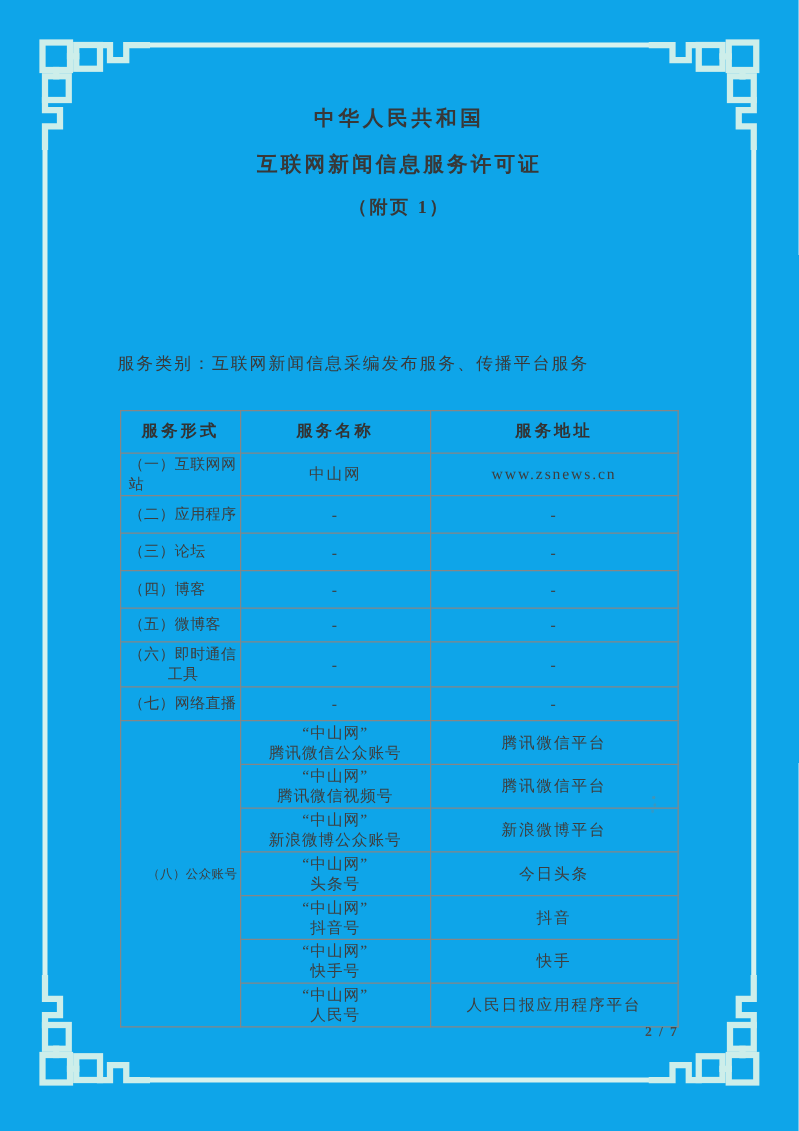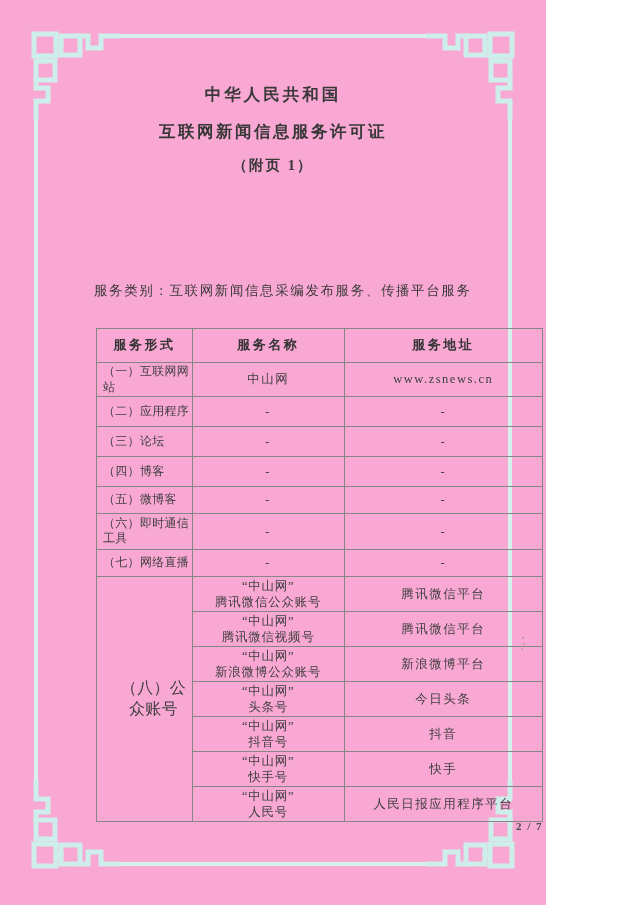--- a/index.html
+++ b/index.html
@@ -1,19 +1,19 @@
 <!DOCTYPE html>
 <html><head>
 <meta charset="utf-8">
 <style>
   html,body{margin:0;padding:0;background:#ffffff;}
   .page{
     position:relative;
-    width:546px;height:905px;
-    background:#f9a8d4;
+    width:639px;height:905px;
+    background:#0ea5e9;
     font-family:"Liberation Serif","DejaVu Serif",serif;
     color:#3a3a3a;
     overflow:hidden;
   }
   
   .frame-line{position:absolute;background:#d7f2ee;}
   .frame-top   {top:33.8px;left:118px;right:118px;height:4.4px;}
   .frame-bottom{top:861.8px;left:118px;right:118px;height:4.4px;}
   .frame-left  {left:33.8px;top:117px;bottom:124px;width:4.4px;}
   .frame-right {right:33.8px;top:117px;bottom:124px;width:4.4px;}
@@ -41,22 +41,22 @@
     padding:1px 2px;line-height:1.3;
     overflow:hidden;
   }
   th{font-weight:bold;font-size:13px;letter-spacing:2.5px;color:#333;height:31px;text-align:center;}
   td.form{text-align:left;padding-left:6px;letter-spacing:0.3px;font-size:12px;}
   tr.h30 td{height:27px;}
   tr.h27 td{height:24px;margin-left:40px;}
   tr.h36 td{height:33px;}
   tr.sub td{height:31px;}
   .wrap2 span{display:block;}
-  .wrap2 .l2{text-align:left;font-family:Liberation Mono, monospace;}
-  td.group-form{vertical-align:middle;text-align:center;padding-left:20px;letter-spacing:0.3px;font-size:16px;}
+  .wrap2 .l2{text-align:center;}
+  td.group-form{vertical-align:middle;text-align:right;padding-left:20px;letter-spacing:0.3px;font-size:10px;}
   .two span{display:block;line-height:1.28;letter-spacing:0.8px;}
   .pageno{position:absolute;top:820px;left:96px;width:447px;text-align:right;
           font-size:11px;font-weight:bold;letter-spacing:1.5px;color:#4a4a4a;}
   
   .artifact{position:absolute;top:636px;left:521px;width:4px;height:16px;
     background:
       radial-gradient(circle at 2px 2px, rgba(120,130,130,.45) 1px, transparent 1.6px),
       radial-gradient(circle at 3px 8px, rgba(120,130,130,.35) 1px, transparent 1.6px),
       radial-gradient(circle at 1px 13px, rgba(120,130,130,.3) 1px, transparent 1.6px);
   }

